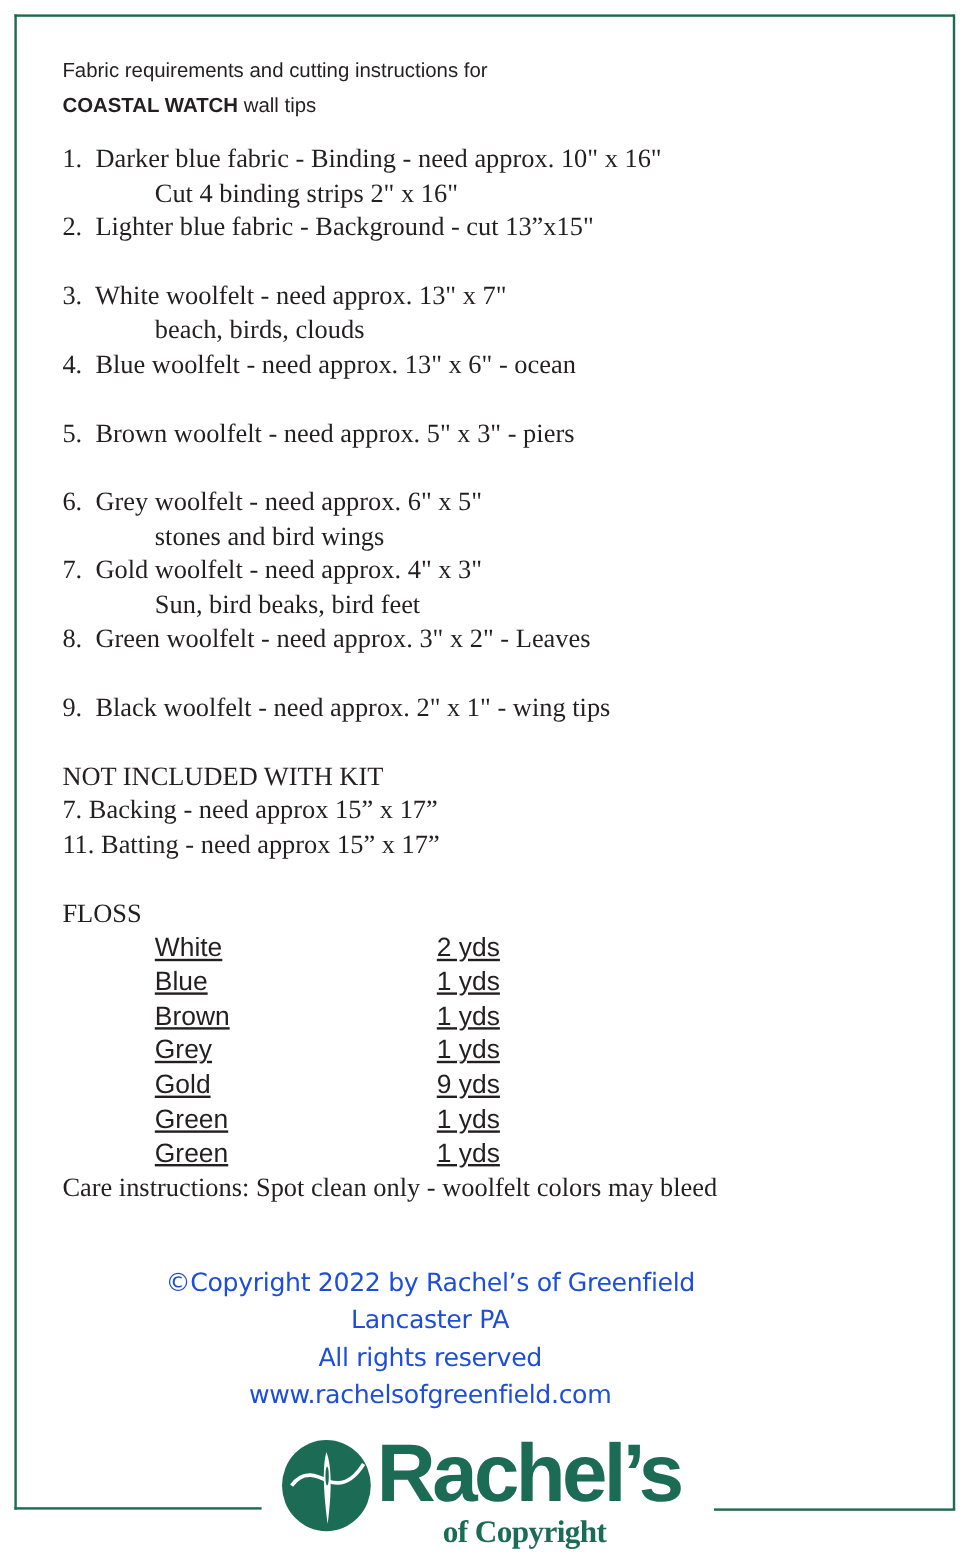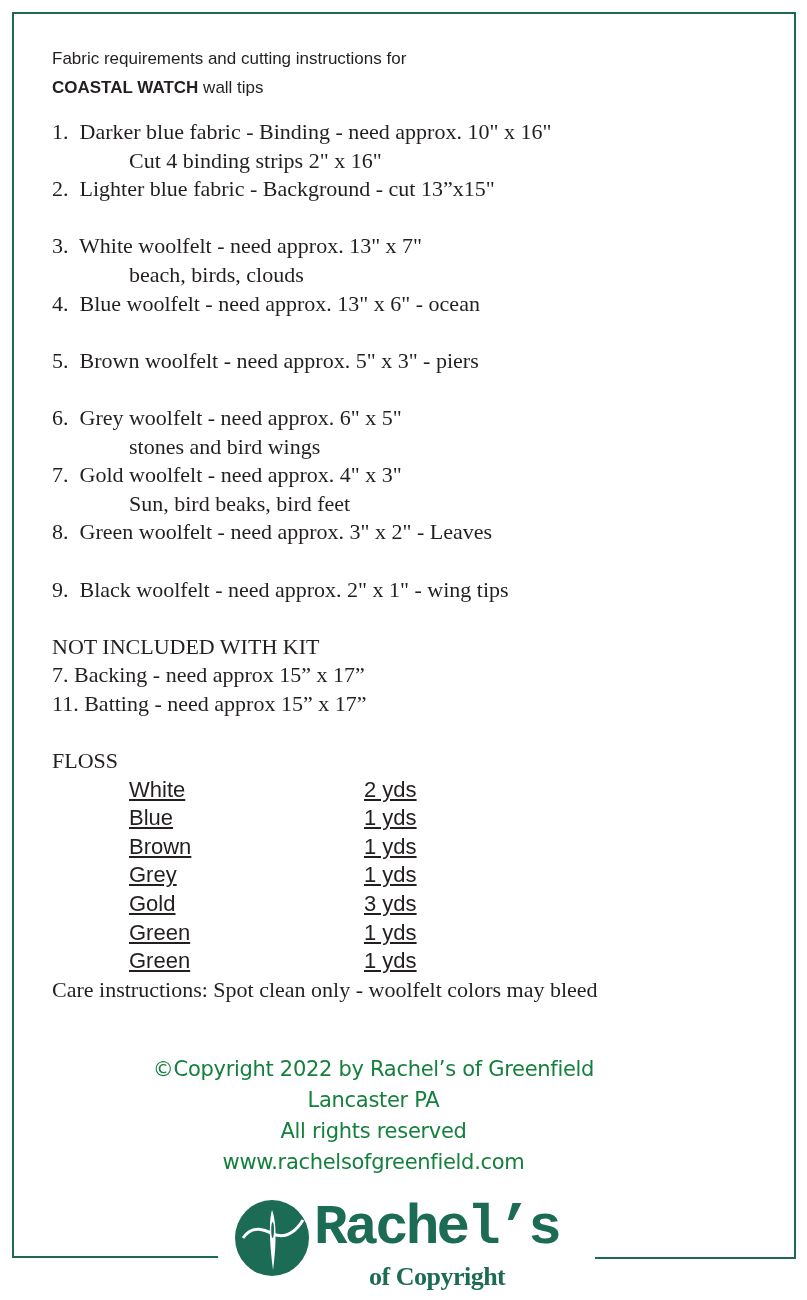--- a/index.html
+++ b/index.html
@@ -19,29 +19,29 @@
     .content { position: absolute; left: 52px; top: 44px; width: 720px; font-size: 22px; line-height: 28.6px; }
     .title { font-size: 17px; line-height: 29px; margin-bottom: 16px; }
     .title b { font-weight: bold; }
     .line { white-space: pre; height: 28.6px; font-family: Liberation Serif, serif; }
     .indent { padding-left: 77px; }
     .gap { height: 28.6px; }
     .floss-row { display: flex; height: 28.6px; text-decoration: underline; }
     .floss-name { width: 235px; padding-left: 77px; }
     .floss-qty { }
 
-    .footer { position: absolute; left: 16px; width: 715px; top: 1054px; text-align: center;
-              font-family: "DejaVu Sans", sans-serif; font-size: 21px; line-height: 31px; color: #15803d; }
+    .footer { position: absolute; left: 1px; width: 715px; top: 1054px; text-align: center;
+              font-family: "DejaVu Sans", sans-serif; font-size: 21px; line-height: 31px; color: #1d4ed8; }
     .footer div { letter-spacing: -0.3px; }
 
     .logo { position: absolute; left: 232px; top: 1198px; width: 330px; height: 96px; }
     .logo-circle { position: absolute; left: 3px; top: 2px; width: 74px; height: 76px; border-radius: 50%;
                    background: #1c6b55; overflow: hidden; }
-    .logo-word { position: absolute; left: 82px; top: -10px; font-family: Liberation Mono, monospace;
-                 font-weight: bold; font-size: 56px; color: #1c6b55; letter-spacing: -3px; line-height: 80px; }
+    .logo-word { position: absolute; left: 82px; top: -10px; font-family: Liberation Sans, sans-serif;
+                 font-weight: bold; font-size: 68px; color: #1c6b55; letter-spacing: -3px; line-height: 80px; }
     .logo-sub { position: absolute; left: 137px; top: 64px; font-family: "Liberation Serif", serif;
                 font-weight: bold; font-size: 26px; color: #1c6b55; line-height: 30px; letter-spacing: -0.5px; }
   </style>
 </head>
 <body>
 
 <div class="frame-top"></div>
 <div class="frame-left"></div>
 <div class="frame-right"></div>
 <div class="frame-bottom-left"></div>
@@ -97,21 +97,21 @@
   <div class="floss-row">
       <span class="floss-name">Brown</span>
       <span class="floss-qty">1 yds</span>
     </div>
   <div class="floss-row">
       <span class="floss-name">Grey</span>
       <span class="floss-qty">1 yds</span>
     </div>
   <div class="floss-row">
       <span class="floss-name">Gold</span>
-      <span class="floss-qty">3 yds</span>
+      <span class="floss-qty">9 yds</span>
     </div>
   <div class="floss-row">
       <span class="floss-name">Green</span>
       <span class="floss-qty">1 yds</span>
     </div>
   <div class="floss-row">
       <span class="floss-name">Green</span>
       <span class="floss-qty">1 yds</span>
     </div>
 

